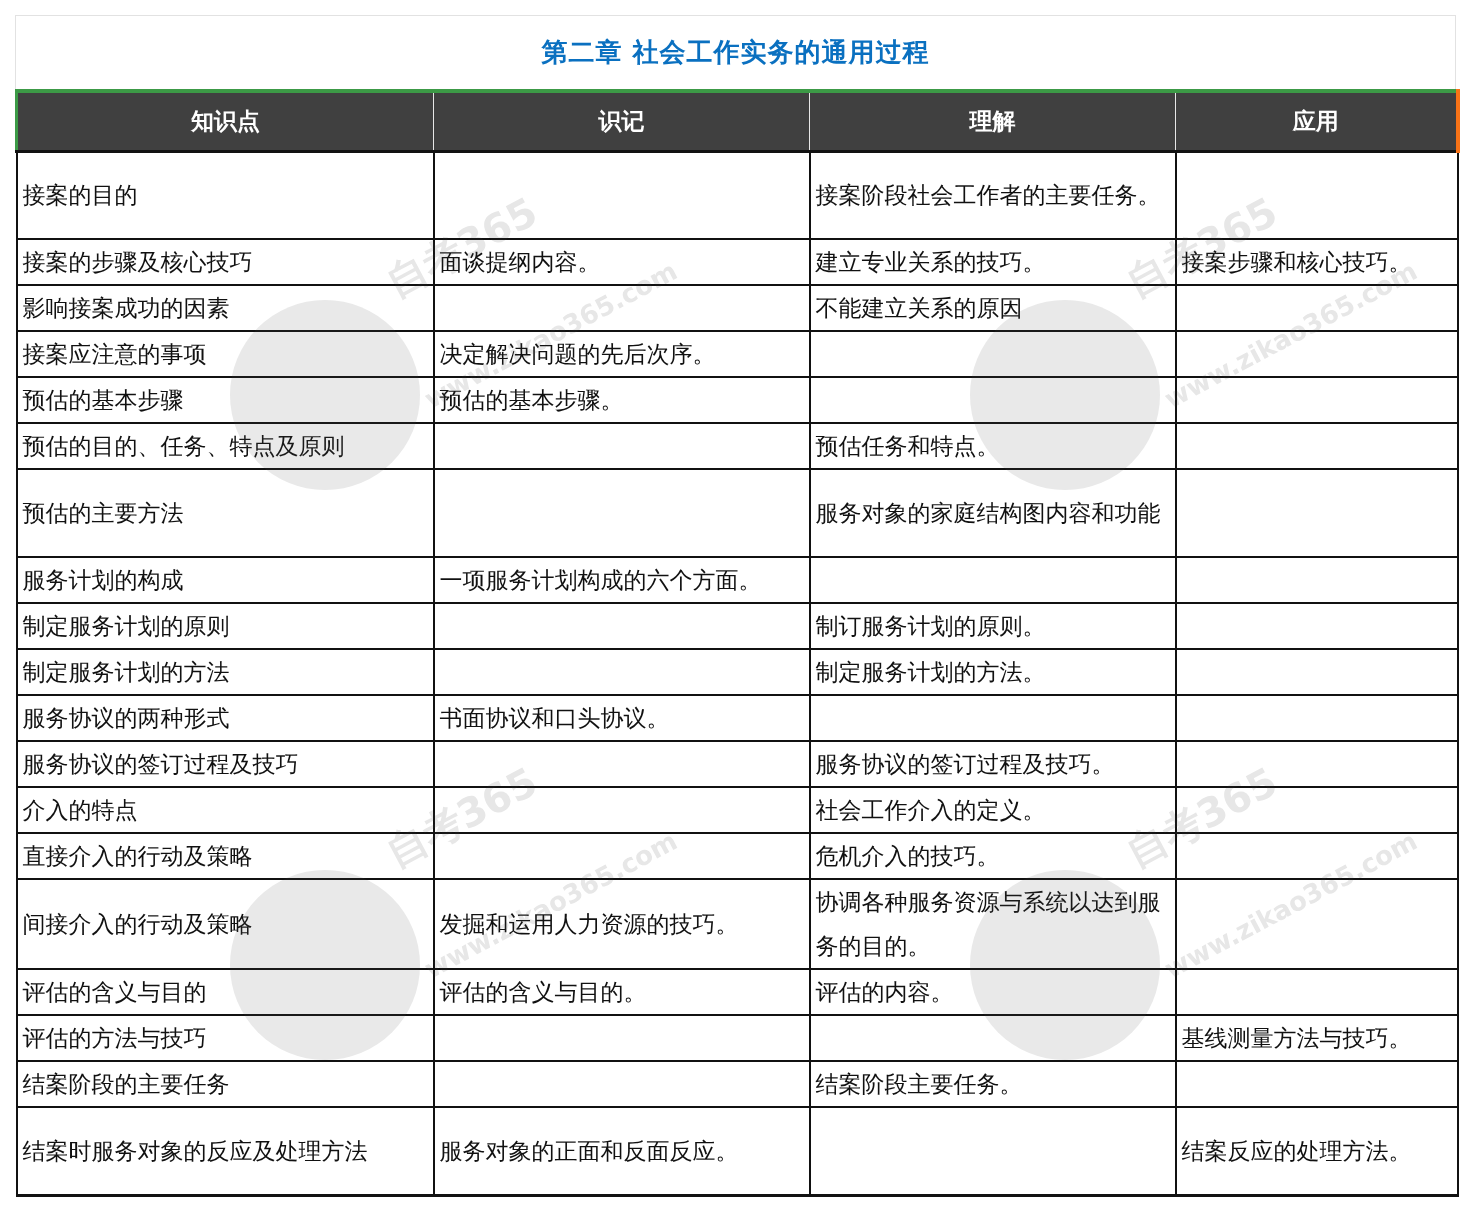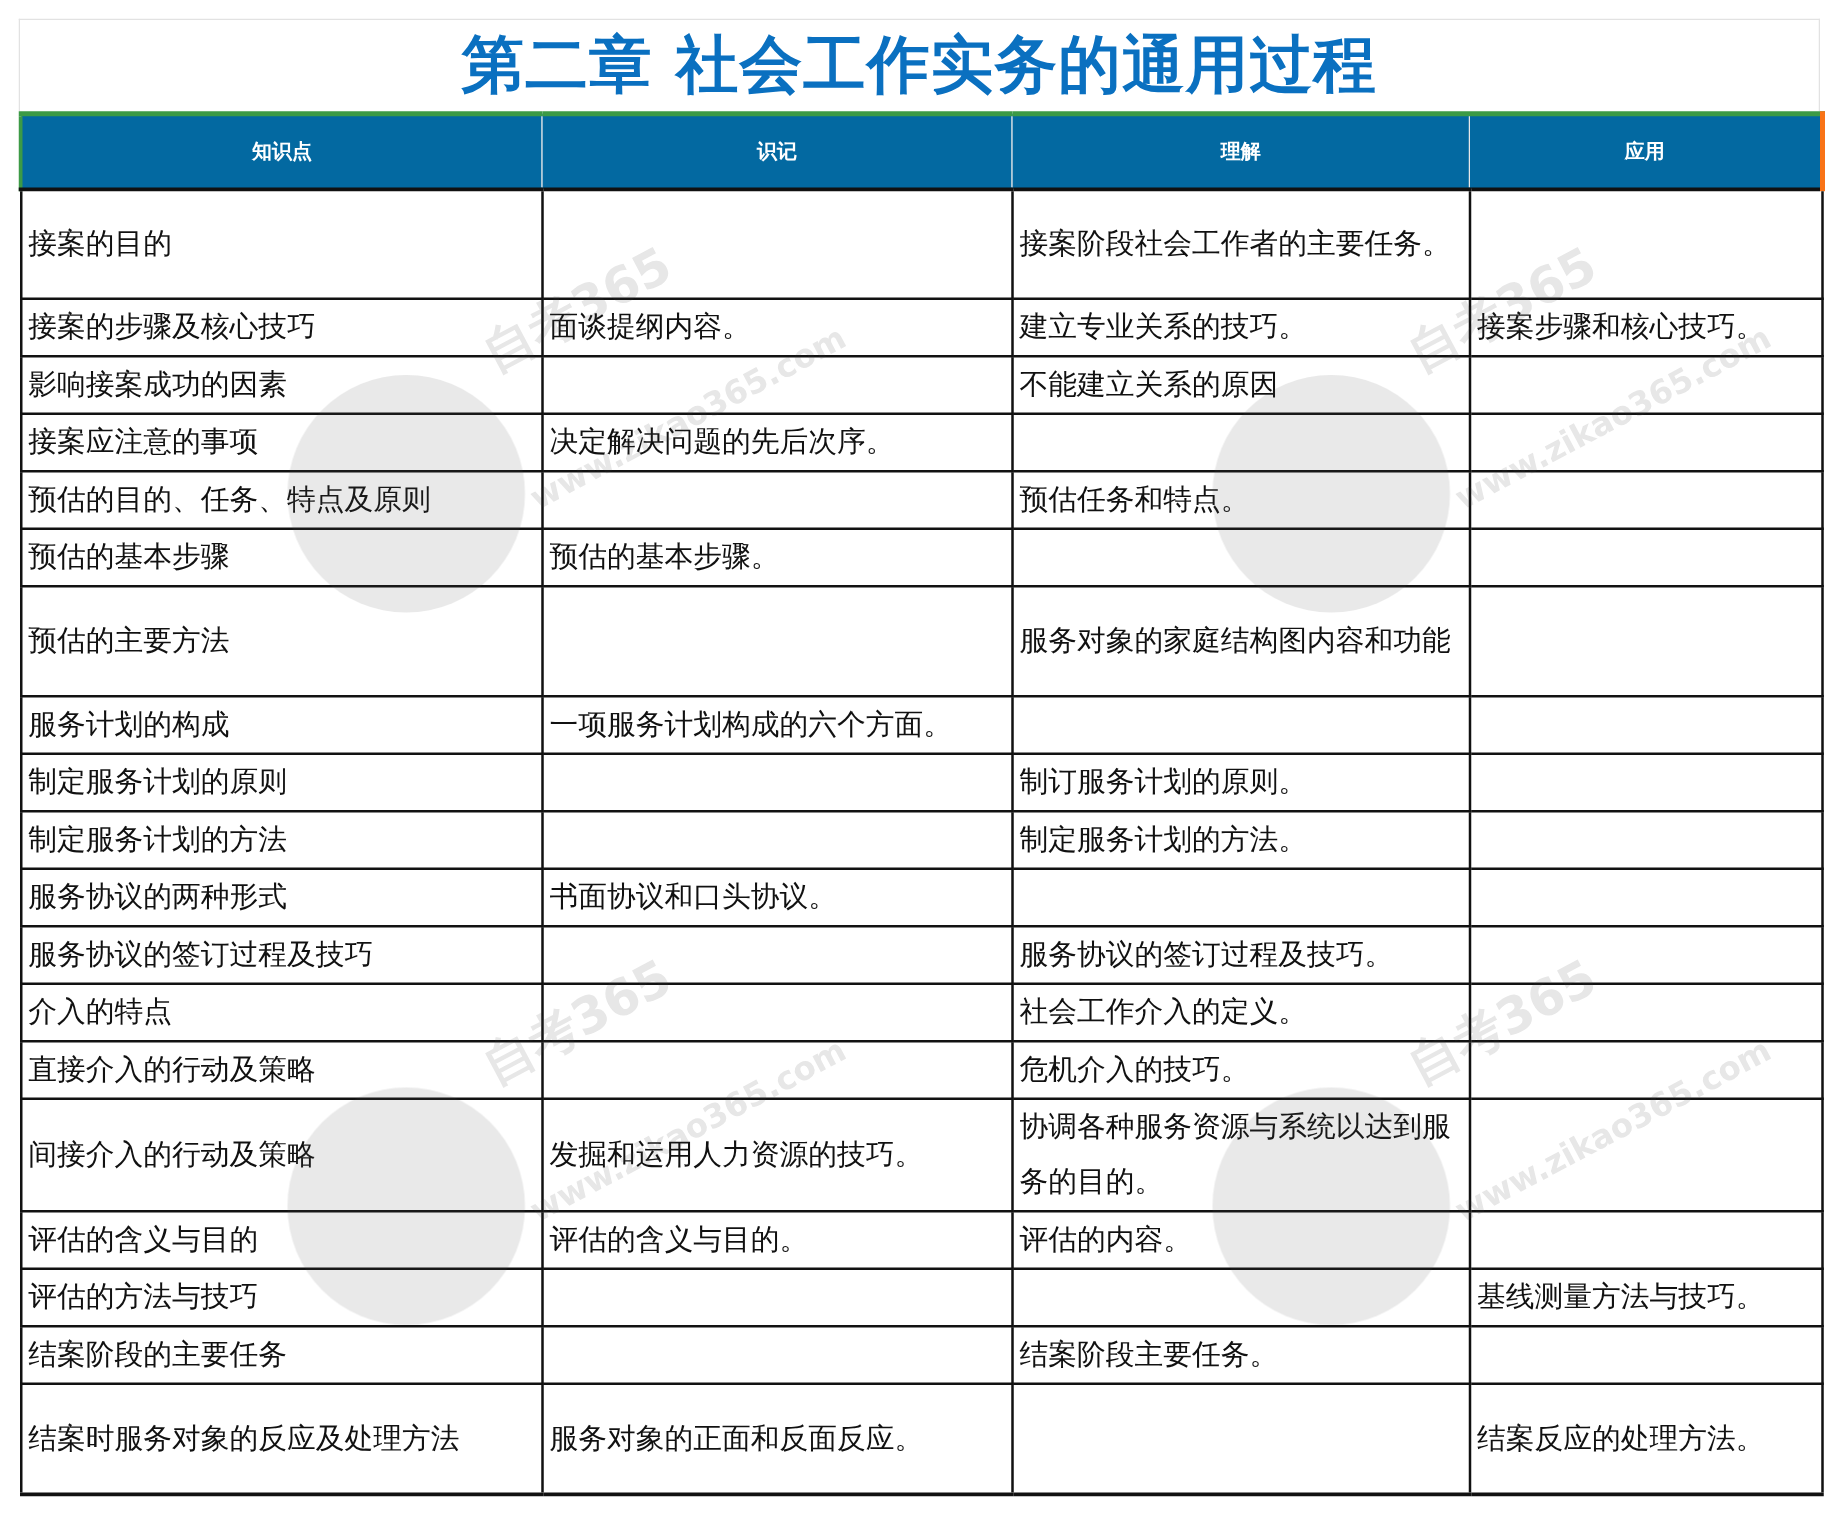--- a/index.html
+++ b/index.html
@@ -1,24 +1,24 @@
 <!DOCTYPE html>
 <html><head>
 <meta charset="utf-8">
 <style>
   html, body { margin: 0; padding: 0; background: #ffffff; }
   body { width: 1472px; height: 1224px; position: relative; overflow: hidden;
          font-family: "DejaVu Sans", "Liberation Sans", sans-serif; }
   .sheet { position: absolute; left: 15px; top: 15px; width: 1441px; }
   .title-box { height: 74px; border: 1px solid #e2e2e2; border-bottom: none; background: #fff;
                display: flex; align-items: center; justify-content: center; box-sizing: border-box; }
-  .title { font-size: 50px; font-weight: bold; color: #0a70c0; letter-spacing: 1px; }
+  .title { font-size: 26px; font-weight: bold; color: #0a70c0; letter-spacing: 1px; }
   table { border-collapse: collapse; table-layout: fixed; width: 1441px; position: relative; z-index: 1; }
   thead tr { height: 60px; }
-  thead th { background: #0369a1; color: #fff; font-size: 16px; font-weight: bold;
+  thead th { background: #404040; color: #fff; font-size: 23px; font-weight: bold;
              border-left: 1px solid #e8e8e8; border-right: 1px solid #e8e8e8;
              border-top: 4px solid #3c9a46; border-bottom: 3px solid #111; text-align: center; padding: 0; }
   thead th:first-child { border-left: 3px solid #3c9a46; }
   thead th:last-child { border-right: 4px solid #f97316; }
   tbody td { border: 2px solid #111; font-size: 23px; color: #111; line-height: 44px;
              padding: 0 5px; vertical-align: middle; background: transparent; word-break: break-all; }
   tbody td.kp { font-weight: normal; }
   tbody tr { height: 44px; }
   tbody tr.tall { height: 88px; }
   tbody tr:last-child td { border-bottom-width: 3px; }
@@ -68,29 +68,29 @@
           <td>不能建立关系的原因</td>
           <td></td>
         </tr>
       <tr>
           <td class="kp">接案应注意的事项</td>
           <td>决定解决问题的先后次序。</td>
           <td></td>
           <td></td>
         </tr>
       <tr>
+          <td class="kp">预估的基本步骤</td>
+          <td>预估的基本步骤。</td>
+          <td></td>
+          <td></td>
+        </tr>
+      <tr>
           <td class="kp">预估的目的、任务、特点及原则</td>
           <td></td>
           <td>预估任务和特点。</td>
-          <td></td>
-        </tr>
-      <tr>
-          <td class="kp">预估的基本步骤</td>
-          <td>预估的基本步骤。</td>
-          <td></td>
           <td></td>
         </tr>
       <tr class="tall">
           <td class="kp">预估的主要方法</td>
           <td></td>
           <td>服务对象的家庭结构图内容和功能</td>
           <td></td>
         </tr>
       <tr>
           <td class="kp">服务计划的构成</td>

